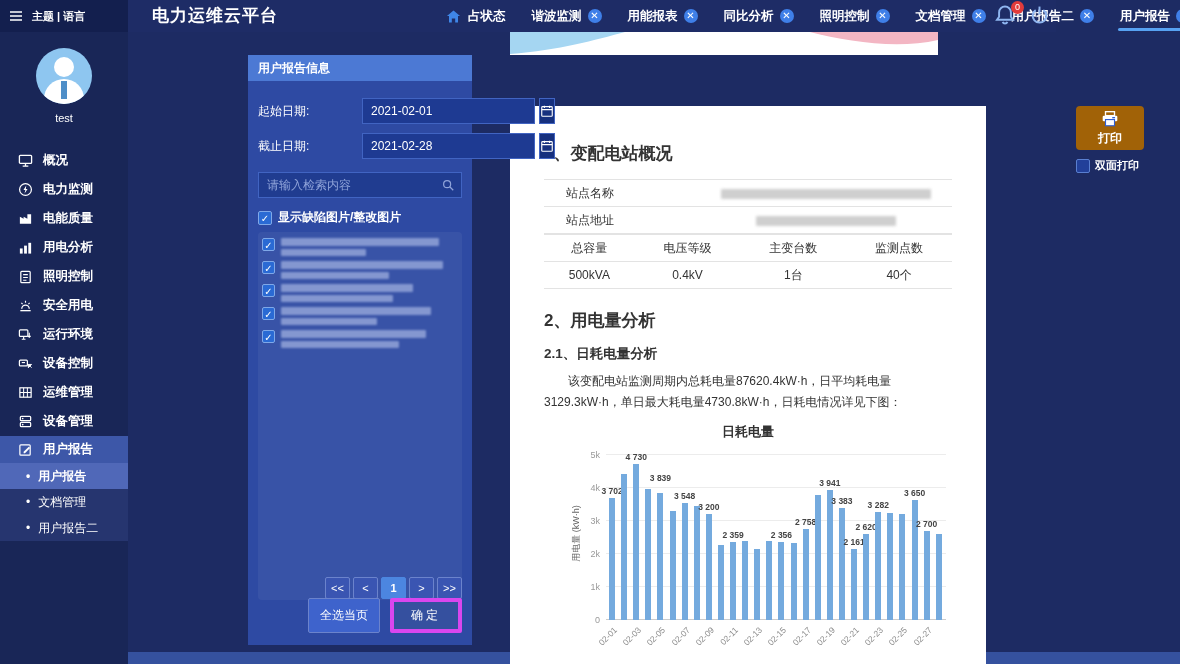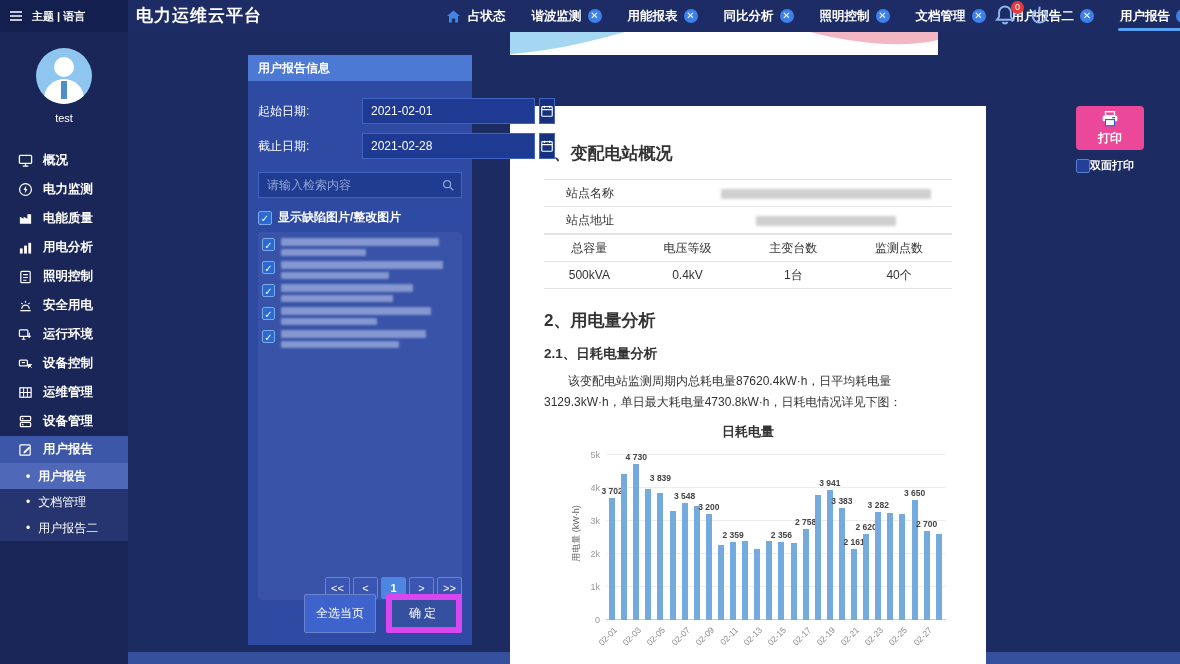--- a/index.html
+++ b/index.html
@@ -3,21 +3,21 @@
 <meta charset="utf-8">
 <style>
   * { margin:0; padding:0; box-sizing:border-box; }
   html,body { width:1180px; height:664px; overflow:hidden; }
   body { font-family:"Liberation Sans","DejaVu Sans",sans-serif; background:#1d2b63; position:relative; }
 
   
   .header { position:absolute; left:0; top:0; width:1056px; height:32px; background:#1e2c66; z-index:30; }
   .header-left { position:absolute; left:0; top:0; width:128px; height:32px; background:#131f4e; display:flex; align-items:center; gap:8px; padding-left:8px; }
   .menu-label { color:#fff; font-size:11px; font-weight:bold; }
-  .app-title { position:absolute; left:136px; top:0; height:32px; line-height:32px; color:#fff; font-size:17px; font-weight:bold; letter-spacing:1px; }
+  .app-title { position:absolute; left:152px; top:0; height:32px; line-height:32px; color:#fff; font-size:17px; font-weight:bold; letter-spacing:1px; }
   .tabs { position:absolute; left:445px; top:0; height:32px; display:flex; align-items:center; gap:26px; }
   .tab { display:flex; align-items:center; gap:6px; color:#fff; font-size:12.5px; font-weight:bold; height:32px; position:relative; cursor:pointer; white-space:nowrap; }
   .tab .close { width:14px; height:14px; border-radius:50%; background:#3f7fe8; color:#fff; font-size:10px; line-height:14px; text-align:center; }
   .tab.active::after { content:""; position:absolute; left:-2px; right:-2px; bottom:1px; height:3px; background:#57a2f2; border-radius:2px; }
   .bell-wrap { position:absolute; right:36px; top:3px; width:26px; height:26px; }
   .badge { position:absolute; right:-4px; top:-2px; min-width:13px; height:13px; border-radius:7px; background:#e23b3b; color:#fff; font-size:9px; line-height:13px; text-align:center; padding:0 2px; }
   .power-wrap { position:absolute; right:6px; top:5px; }
 
   
   .sidebar { position:absolute; left:0; top:32px; width:128px; height:632px; background:#192657; z-index:20; }
@@ -52,21 +52,21 @@
   .check-label { color:#fff; font-size:12px; font-weight:bold; }
   .result-list { margin-top:6px; height:368px; background:rgba(255,255,255,0.05); border-radius:4px; padding:6px 4px; }
   .result-item { display:flex; gap:6px; margin-bottom:5px; cursor:pointer; }
   .result-item .checkbox { width:13px; height:13px; }
   .redact-line { background:rgba(195,208,242,0.55); border-radius:1px; filter:blur(1.3px); }
   .pagination { position:absolute; right:10px; bottom:46px; display:flex; gap:3px; }
   .page-btn { min-width:25px; height:22px; background:#3a55b2; border:1px solid #6b83cc; color:#fff; font-size:11px; line-height:20px; text-align:center; border-radius:2px; cursor:pointer; padding:0 3px; }
   .page-btn.active { background:#4c86e0; border-color:#4c86e0; font-weight:bold; }
   .panel-actions { position:absolute; right:10px; bottom:12px; display:flex; gap:10px; }
   .btn-selectall { background:#3e63cc; border:1px solid #6b83cc; color:#fff; font-size:12px; padding:5px 11px; border-radius:2px; cursor:pointer; font-family:inherit; }
-  .btn-confirm { background:#35509f; border:6px solid #d946ef; color:#fff; font-size:12px; padding:5px 17px; border-radius:2px; cursor:pointer; font-family:inherit; letter-spacing:3px; }
+  .btn-confirm { background:#35509f; border:4px solid #d946ef; color:#fff; font-size:12px; padding:5px 17px; border-radius:2px; cursor:pointer; font-family:inherit; letter-spacing:3px; }
 
   
   .page-frag-top { position:absolute; left:510px; top:32px; width:428px; height:23px; background:#fff; z-index:5; }
   .doc-page { position:absolute; left:510px; top:62px; width:476px; height:568px; background:#fff; z-index:5; padding:0 34px;margin-top:44px; }
   .doc-h1 { margin-top:36px; font-size:17px; font-weight:bold; color:#333; }
   .info-table { width:100%; margin-top:14px; border-collapse:collapse; font-size:12px; color:#333; }
   .info-table tr { border-top:1px solid #e3e3e3; }
   .info-table tr:last-child { border-bottom:1px solid #e3e3e3; }
   .info-table td,.info-table th { height:27px; font-weight:normal; }
   .lbl-cell { width:38%; padding-left:22px; text-align:left; }
@@ -86,22 +86,22 @@
   .ylabel { position:absolute; left:-58px; top:72px; font-size:9px; color:#666; transform:rotate(-90deg); transform-origin:center; white-space:nowrap; }
   .bar { position:absolute; bottom:0; width:6px; background:#74aade; }
   .bar-label { position:absolute; transform:translateX(-50%); font-size:8.5px; font-weight:600; color:#444; white-space:nowrap; }
   .x-label { position:absolute; top:170px; width:40px; text-align:right; font-size:8.5px; color:#8a8a8a; transform:rotate(-45deg); transform-origin:100% 0; white-space:nowrap; }
 
   .page-frag-bottom { position:absolute; left:510px; top:650px; width:428px; height:14px; background:#fff; z-index:6; }
   .footer-band { position:absolute; left:128px; top:652px; width:1052px; height:12px; background:#35519e; z-index:4; }
 
   
   .print-widget { position:absolute; left:1076px; top:106px; z-index:10; }
-  .print-btn { width:68px; height:44px; background:#ec4899; border:none; border-radius:4px; display:flex; flex-direction:column; align-items:center; justify-content:center; gap:2px; color:#fff; font-size:12px; font-weight:bold; cursor:pointer; font-family:inherit; }
-  .duplex-row { margin-top:8px; display:flex; align-items:center; }
+  .print-btn { width:68px; height:44px; background:#a16207; border:none; border-radius:4px; display:flex; flex-direction:column; align-items:center; justify-content:center; gap:2px; color:#fff; font-size:12px; font-weight:bold; cursor:pointer; font-family:inherit; }
+  .duplex-row { margin-top:8px; display:flex; align-items:center; gap:5px; }
   .duplex-label { color:#fff; font-size:11px; font-weight:bold; }
 </style>
 </head>
 <body>
 
 <div class="header">
   <div class="header-left">
     <svg width="16" height="16" viewBox="0 0 16 16">
         <path d="M2 4h12M2 8h12M2 12h12" stroke="#fff" stroke-width="1.6"></path>
       </svg>

